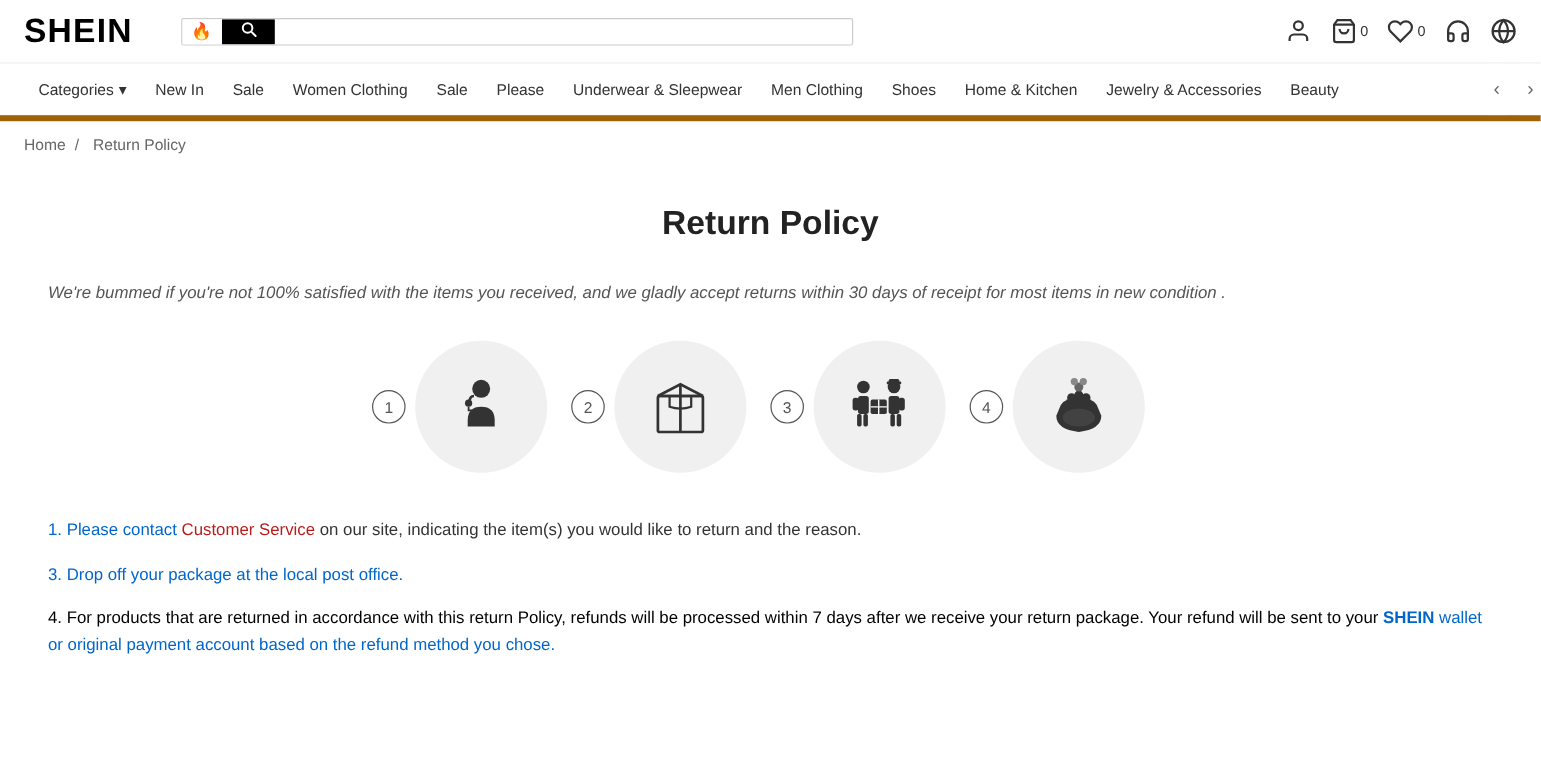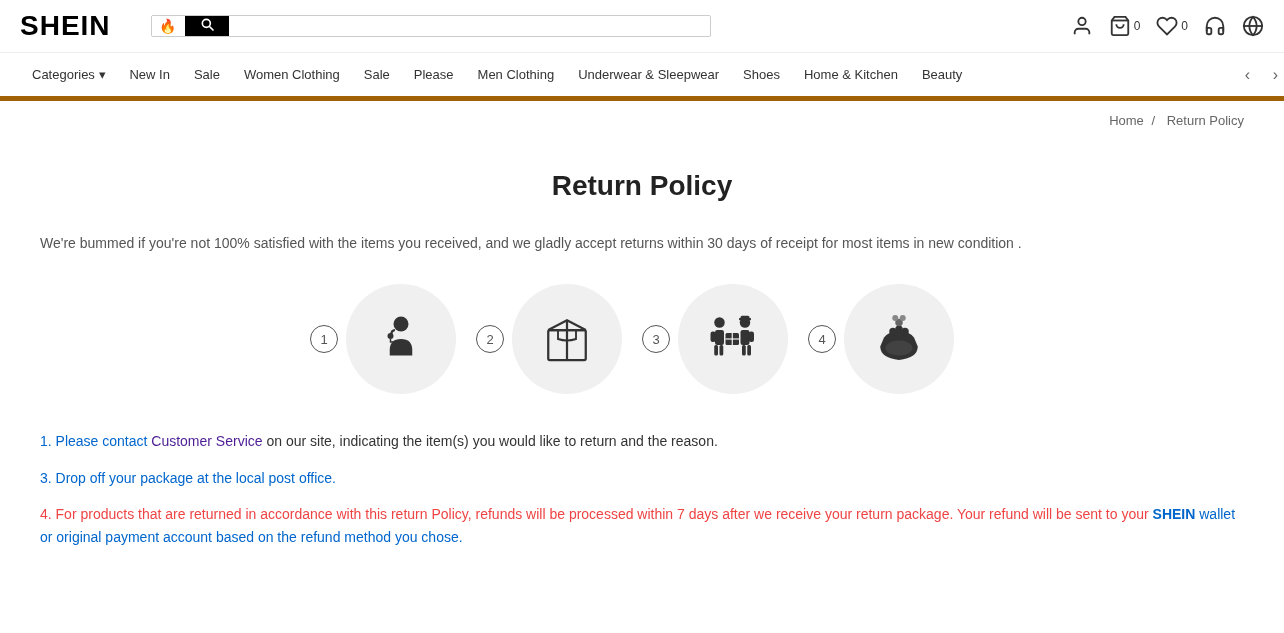--- a/index.html
+++ b/index.html
@@ -102,24 +102,23 @@
       cursor: pointer;
       font-size: 16px;
       color: #666;
     }
     .nav-arrow-left {
       right: 28px;
     }
 
     
     .breadcrumb {
-      padding: 12px 36px;
+      padding: 12px 20px;
       font-size: 13px;
       color: #666;
-      text-align: right;
     }
     .breadcrumb a {
       color: #666;
       text-decoration: none;
     }
     .breadcrumb span { margin: 0 4px; }
 
     
     .main {
       padding: 10px 40px 40px;
@@ -136,20 +135,21 @@
       font-size: 18px;
       font-weight: 700;
       margin-bottom: 16px;
       color: #111;
     }
     .intro-text {
       font-size: 14px;
       color: #555;
       line-height: 1.6;
       margin-bottom: 30px;
+      font-style: italic;
     }
 
     
     .steps-row {
       display: flex;
       align-items: center;
       justify-content: center;
       gap: 0;
       margin-bottom: 36px;
       padding: 0 40px;
@@ -258,24 +258,25 @@
 <nav class="nav">
   <div class="nav-item">
     <span>Categories</span>
     <span>▾</span>
   </div>
   <div class="nav-item">New In</div>
   <div class="nav-item">Sale</div>
   <div class="nav-item">Women Clothing</div>
   <div class="nav-item">Sale</div>
   <div class="nav-item">Please</div>
+  <div class="nav-item">Underwear &amp; Sleepwear</div>
   <div class="nav-item">Men Clothing</div>
-  <div class="nav-item">Underwear &amp; Sleepwear</div>
   <div class="nav-item">Shoes</div>
   <div class="nav-item">Home &amp; Kitchen</div>
+  <div class="nav-item">Jewelry &amp; Accessories</div>
   <div class="nav-item">Beauty</div>
   <div class="nav-arrow nav-arrow-left">‹</div>
   <div class="nav-arrow">›</div>
 </nav>
 
 <div class="breadcrumb">
   <a href="#">Home</a>
   <span>/</span>
   <span>Return Policy</span>
 </div>
@@ -361,22 +362,22 @@
 
           <ellipse cx="40" cy="52" rx="18" ry="10" fill="#666" opacity="0.3"></ellipse>
         </svg>
       </div>
     </div>
 
   </div>
 
   <ol class="steps-list" style="list-style:none;">
     <li>
-      <span class="step-link">1. Please contact </span><span style="color:#4c1d95">Customer Service</span><span> on our site, indicating the item(s) you would like to return and the reason.</span>
+      <span class="step-link">1. Please contact </span><span style="color:#b91c1c">Customer Service</span><span> on our site, indicating the item(s) you would like to return and the reason.</span>
     </li>
     <li>
       <span style="color:#0066cc">3. Drop off your package at the local post office.</span>
     </li>
     <li>
-      <span style="color:#ef4444">4. For products that are returned in accordance with this return Policy, refunds will be processed within 7 days after we receive your return package. Your refund will be sent to your </span><span style="color:#0066cc;font-weight:bold">SHEIN</span><span style="color:#0066cc"> wallet or original payment account based on the refund method you chose.</span>
+      <span style="color:#000000">4. For products that are returned in accordance with this return Policy, refunds will be processed within 7 days after we receive your return package. Your refund will be sent to your </span><span style="color:#0066cc;font-weight:bold">SHEIN</span><span style="color:#0066cc"> wallet or original payment account based on the refund method you chose.</span>
     </li>
   </ol>
 </main>
 
 </body></html>

